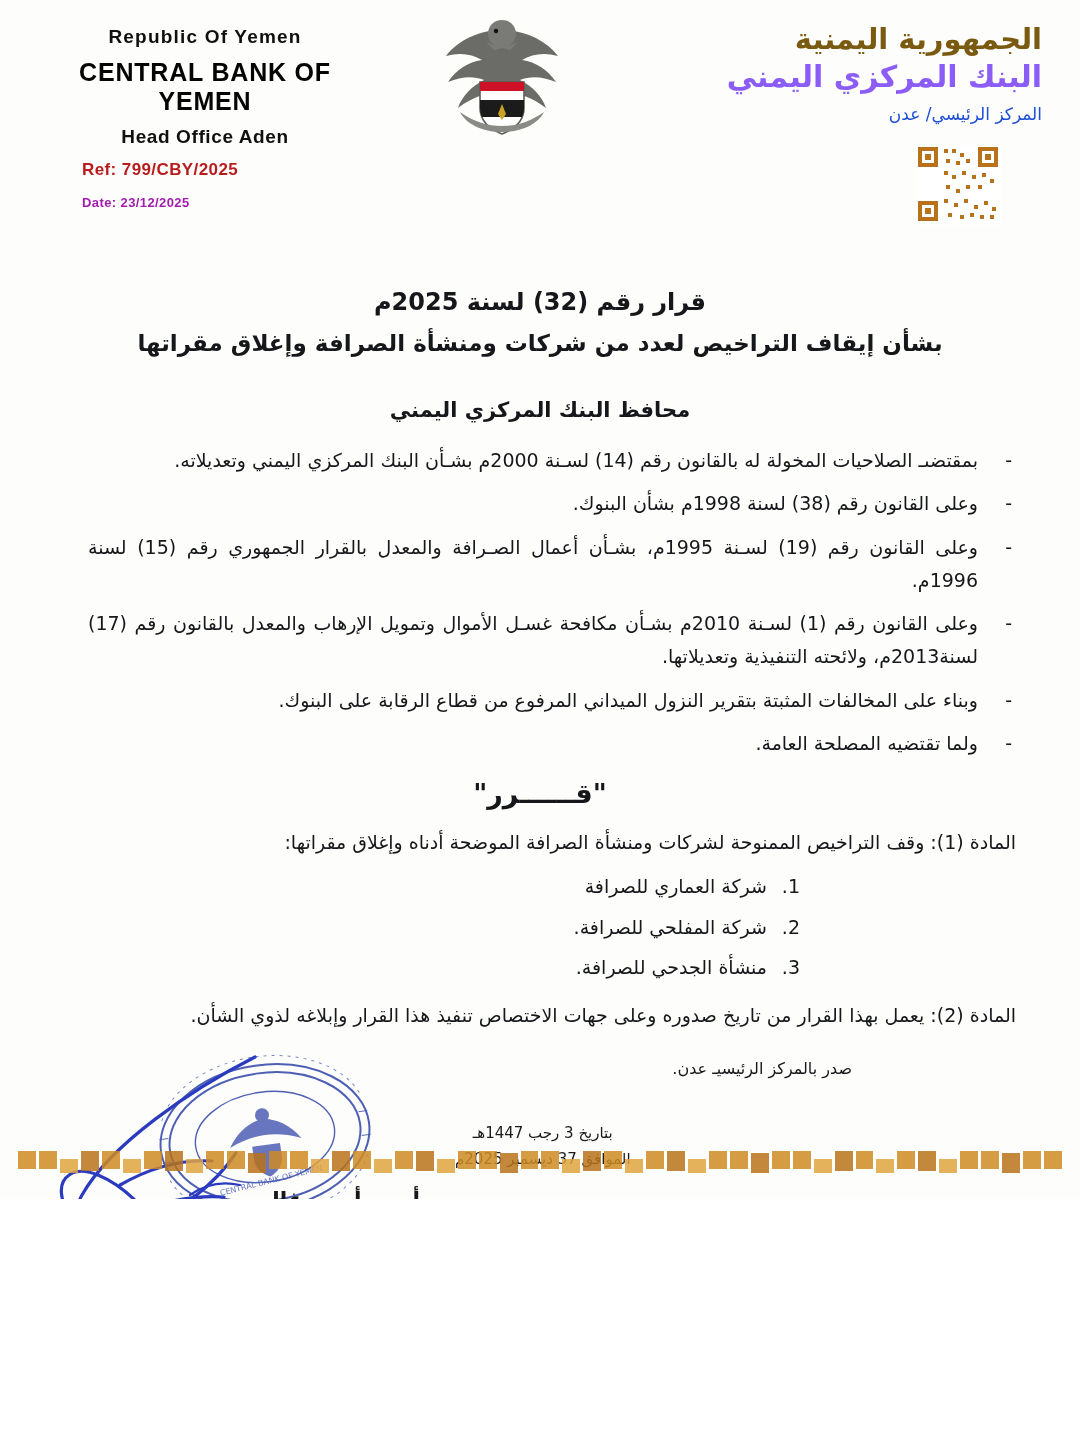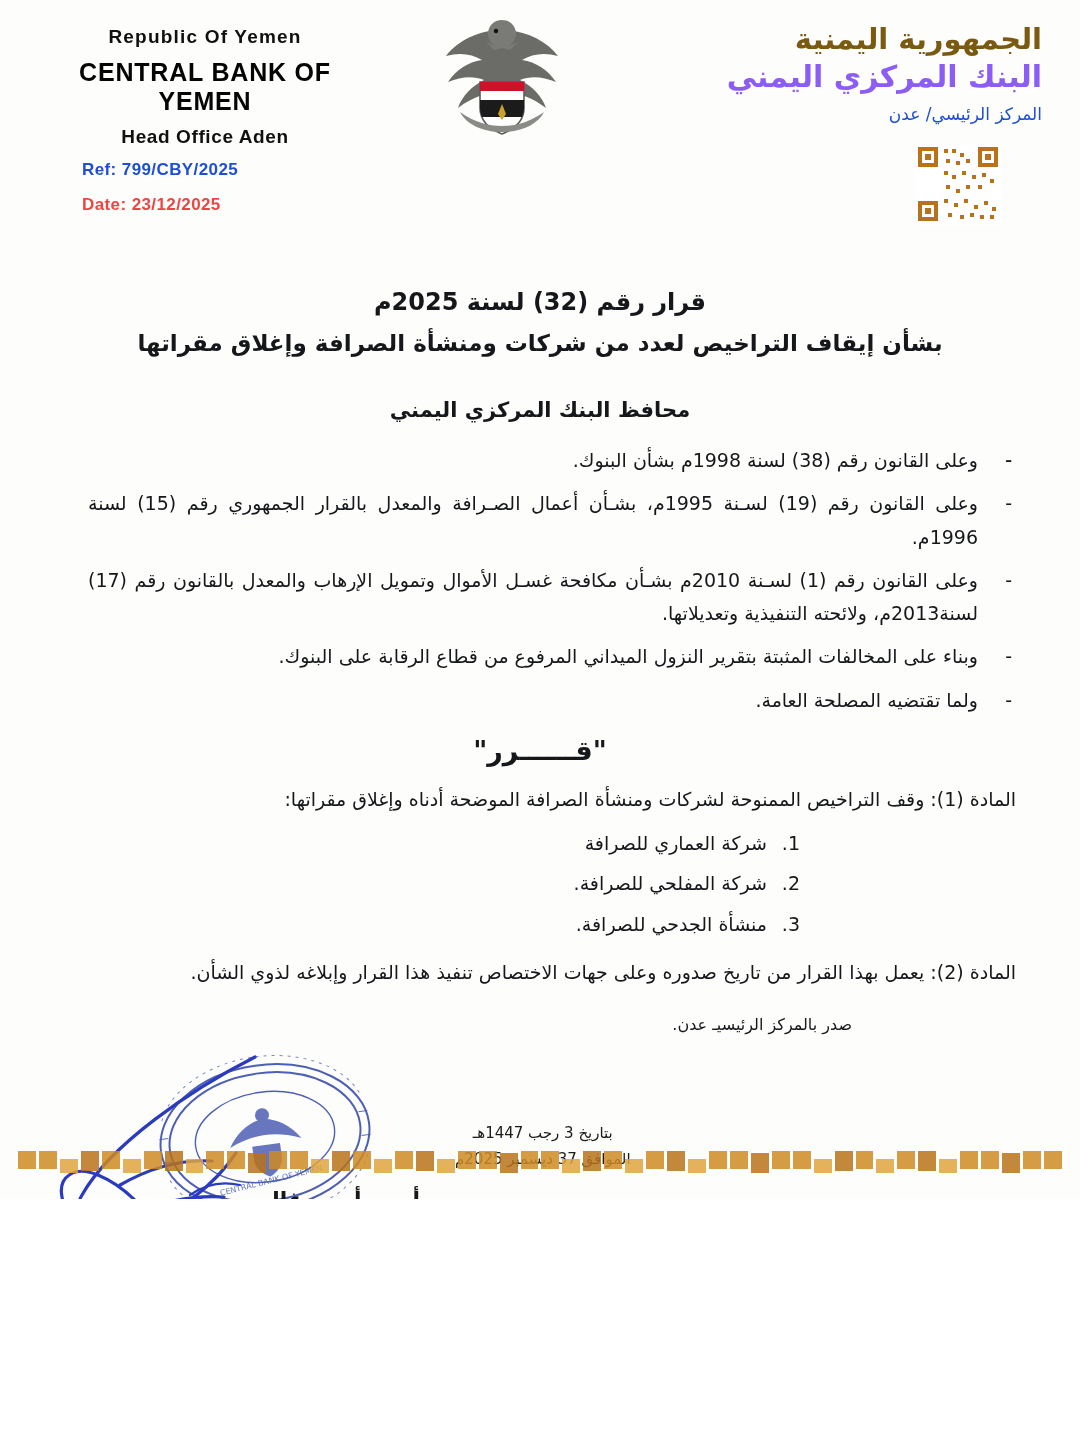--- a/index.html
+++ b/index.html
@@ -53,30 +53,30 @@
     letter-spacing: 0.6px;
     margin-top: 10px;
     color: #101010;
   }
   .hdr-ref {
     position: absolute;
     left: 82px;
     top: 160px;
     font-size: 17px;
     font-weight: bold;
-    color: #1d4ed8;
+    color: #b91c1c;
     letter-spacing: 0.4px;
   }
   .hdr-date {
     position: absolute;
     left: 82px;
     top: 195px;
-    font-size: 17px;
-    font-weight: bold;
-    color: #ef4444;
+    font-size: 13px;
+    font-weight: bold;
+    color: #a21caf;
     letter-spacing: 0.4px;
   }
 
   .emblem {
     position: absolute;
     left: 432px;
     top: 12px;
     width: 140px;
     height: 128px;
   }
@@ -368,21 +368,21 @@
   </div>
 
   <div class="doc">
 
     <div class="title1">قرار رقم (32) لسنة 2025م</div>
     <div class="title2">بشأن إيقاف التراخيص لعدد من شركات ومنشأة الصرافة وإغلاق مقراتها</div>
 
     <div class="addressee">محافظ البنك المركزي اليمني</div>
 
     <ul class="prelims">
-      <li><span class="dash">-</span></li>
+      <li><span class="dash">-</span><span>بمقتضىـ الصلاحيات المخولة له بالقانون رقم (14) لسـنة 2000م بشـأن البنك المركزي اليمني وتعديلاته.</span></li>
       <li class="center-item"><span class="dash">-</span><span>وعلى القانون رقم (38) لسنة 1998م بشأن البنوك.</span></li>
       <li><span class="dash">-</span><span>وعلى القانون رقم (19) لسـنة 1995م، بشـأن أعمال الصـرافة والمعدل بالقرار الجمهوري رقم (15) لسنة 1996م.</span></li>
       <li><span class="dash">-</span><span>وعلى القانون رقم (1) لسـنة 2010م بشـأن مكافحة غسـل الأموال وتمويل الإرهاب والمعدل بالقانون رقم (17) لسنة2013م، ولائحته التنفيذية وتعديلاتها.</span></li>
       <li class="center-item"><span class="dash">-</span><span>وبناء على المخالفات المثبتة بتقرير النزول الميداني المرفوع من قطاع الرقابة على البنوك.</span></li>
       <li class="center-item"><span class="dash">-</span><span>ولما تقتضيه المصلحة العامة.</span></li>
     </ul>
 
     <div class="qarrar">"قــــــرر"</div>
 
     <div class="article">المادة (1): وقف التراخيص الممنوحة لشركات ومنشأة الصرافة الموضحة أدناه وإغلاق مقراتها:</div>

